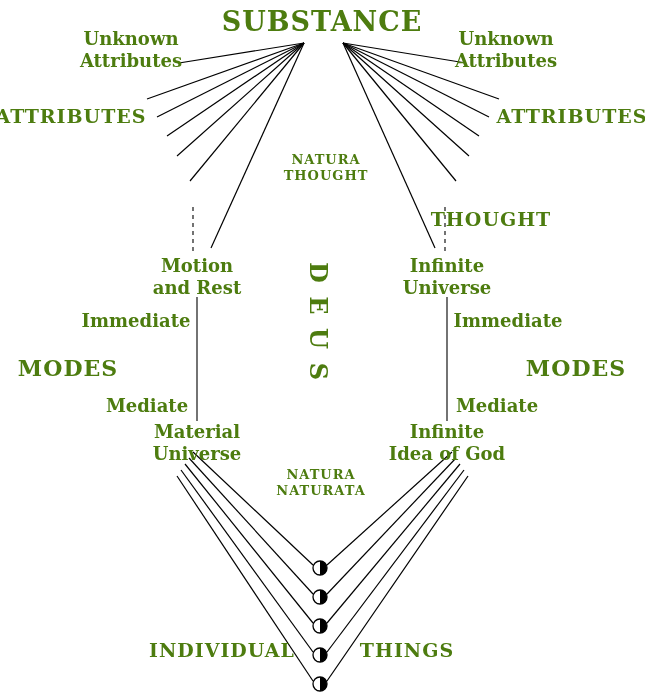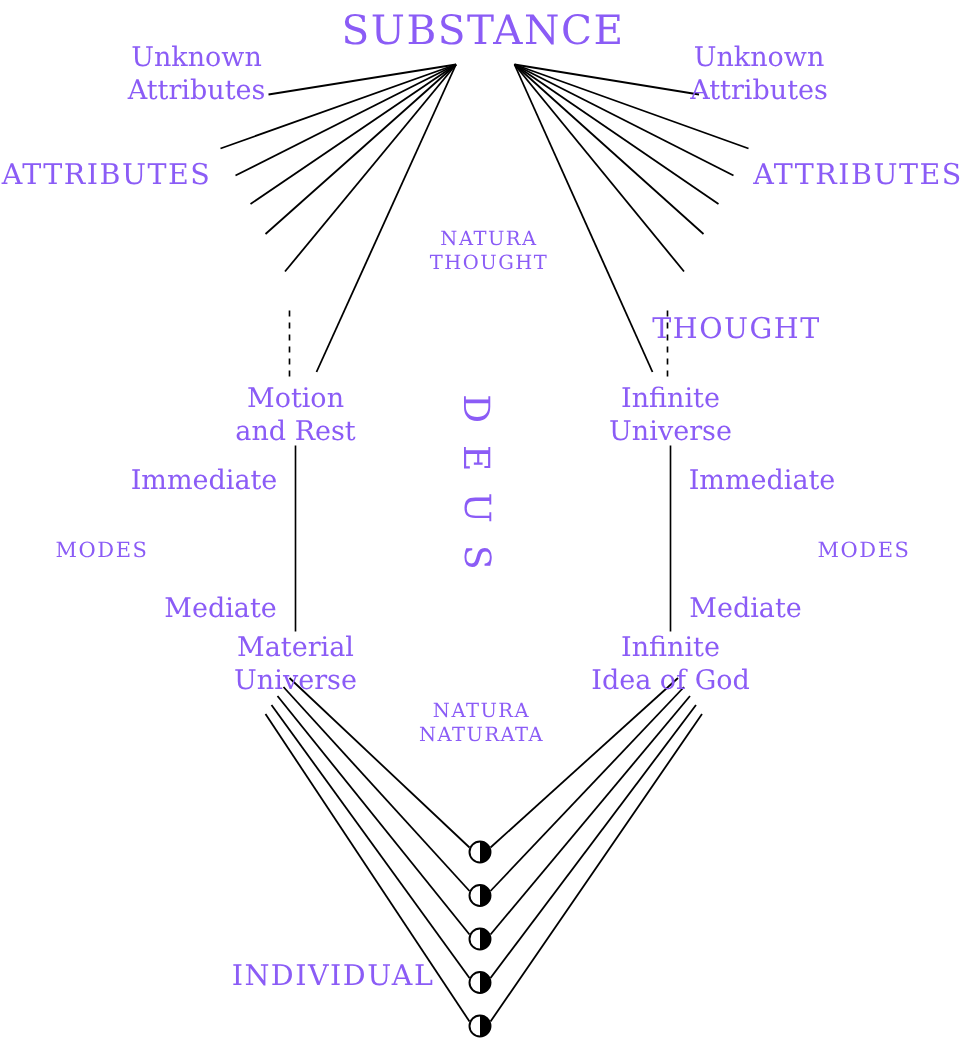--- a/index.html
+++ b/index.html
@@ -1,36 +1,37 @@
 <!DOCTYPE html>
 <html><head>
 <meta charset="utf-8">
 <style>
   html,body { margin:0; padding:0; background:#ffffff; }
   .canvas {
     position:relative;
     width:645px; height:700px;
     background:#ffffff;
     font-family:"DejaVu Serif","Liberation Serif",serif;
-    color:#8b5cf6;
+    color:#4d7c0f;
     overflow:hidden;
+    font-weight:bold;
   }
   .label {
     position:absolute;
     transform:translate(-50%,-50%);
     text-align:center;
     line-height:1.22;
     white-space:nowrap;
   }
   .caps   { letter-spacing:1px; }
   .xl     { font-size:27px; }
   .lg     { font-size:19px; }
   .md     { font-size:13px; }
   .sm     { font-size:18px; }
-  .modes  { font-size:14px; }
+  .modes  { font-size:22px; }
   .deus-col {
     position:absolute;
     transform:translate(-50%,-50%);
     display:flex;
     flex-direction:column;
     align-items:center;
     gap:9px;
   }
   .deus-letter {
     font-size:24px;
@@ -179,14 +180,15 @@
     <div>Idea of God</div>
   </div>
 
   <div class="label md caps" style="left:321px; top:483px;">
     <div>NATURA</div>
     <div>NATURATA</div>
   </div>
 
   <div class="label lg caps" style="left:222px; top:651px;">INDIVIDUAL</div>
 
+  <div class="label lg caps" style="left:407px; top:651px;">THINGS</div>
 
 </div>
 
 </body></html>

